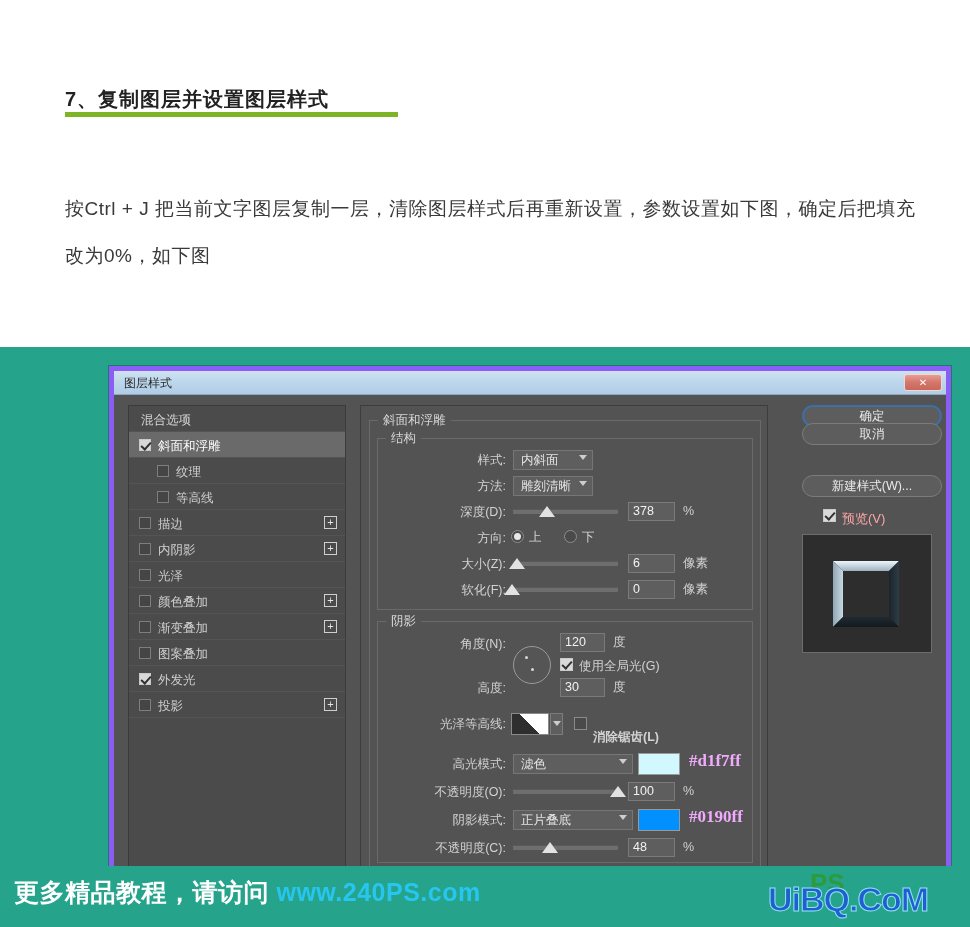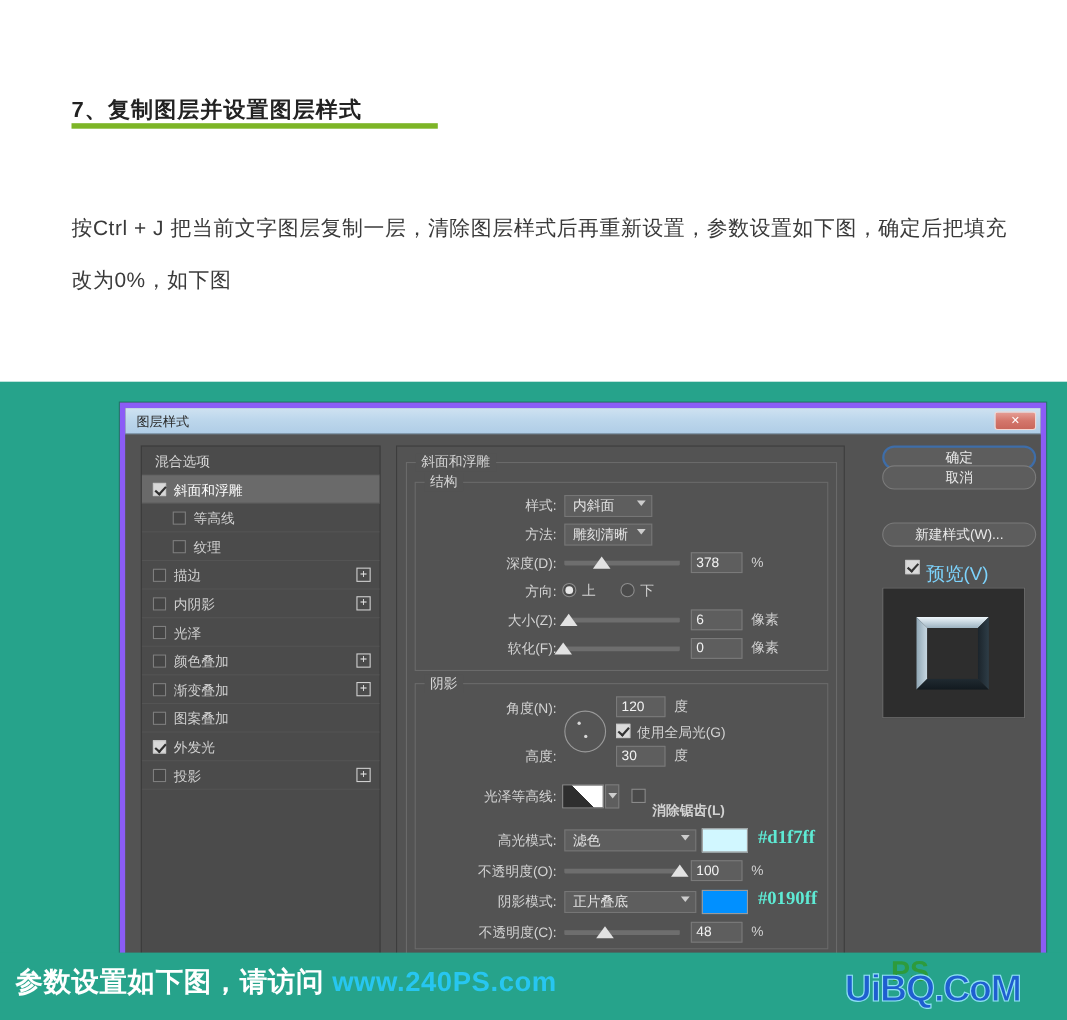--- a/index.html
+++ b/index.html
@@ -175,41 +175,41 @@
   .contour-arrow {
     position:absolute;width:13px;height:22px;background:#5e5e5e;border:1px solid #7c7c7c;
   }
   .contour-arrow .caret{
     position:absolute;left:2px;top:7px;width:0;height:0;
     border-left:4px solid transparent;border-right:4px solid transparent;
     border-top:5px solid #cdcdcd;
   }
   .color-swatch { position:absolute; width:42px;height:22px;border:1px solid #9a9a9a; }
   .hexnote {
-    position:absolute; color:#5eead4; font-size:17px; font-weight:bold;
+    position:absolute; color:#f0abfc; font-size:17px; font-weight:bold;
     font-family:"Liberation Serif", serif; letter-spacing:0px;
   }
 
   
   .defbtn {
     position:absolute; height:20px; background:#626262;
     border:1px solid #7c7c7c; color:#e8e8e8; font-size:12.5px;
     line-height:18px; text-align:center;
   }
 
   
   #right-col { position:absolute; left:688px; top:10px; width:140px; }
   .rbtn {
     position:absolute; left:0; width:140px; height:22px;
     background:#5d5d5d; border:1px solid #7b7b7b; border-radius:11px;
     color:#e9e9e9; font-size:12.5px; line-height:20px; text-align:center;
   }
   .rbtn.primary { border:2px solid #3e6da8; line-height:18px; }
   #preview-check { position:absolute; left:21px; top:104px; }
-  #preview-label { position:absolute; left:40px; top:105px; color:#7dd3fc; font-size:17px; }
+  #preview-label { position:absolute; left:40px; top:105px; color:#fca5a5; font-size:13px; }
   #preview-box {
     position:absolute; left:0px; top:129px; width:130px;height:119px;
     background:#2d2d2d; border:1px solid #6d6d6d;
   }
   #preview-bevel {
     position:absolute; left:30px; top:26px; width:66px;height:66px;
   }
 
   
   #wm-bottom-bar {
@@ -250,22 +250,22 @@
   <div id="titlebar">
     <div id="title-text">图层样式</div>
     <div id="close-button">✕</div>
   </div>
 
   <div id="dialog-body">
 
     <div id="styles-panel">
         <div class="style-row header"><span class="style-label">混合选项</span></div>
         <div class="style-row selected"><span class="style-cb checked"></span><span class="style-label">斜面和浮雕</span></div>
+        <div class="style-row indent"><span class="style-cb"></span><span class="style-label">纹理</span></div>
         <div class="style-row indent"><span class="style-cb"></span><span class="style-label">等高线</span></div>
-        <div class="style-row indent"><span class="style-cb"></span><span class="style-label">纹理</span></div>
         <div class="style-row"><span class="style-cb"></span><span class="style-label">描边</span><span class="style-plus">+</span></div>
         <div class="style-row"><span class="style-cb"></span><span class="style-label">内阴影</span><span class="style-plus">+</span></div>
         <div class="style-row"><span class="style-cb"></span><span class="style-label">光泽</span></div>
         <div class="style-row"><span class="style-cb"></span><span class="style-label">颜色叠加</span><span class="style-plus">+</span></div>
         <div class="style-row"><span class="style-cb"></span><span class="style-label">渐变叠加</span><span class="style-plus">+</span></div>
         <div class="style-row"><span class="style-cb"></span><span class="style-label">图案叠加</span></div>
         <div class="style-row"><span class="style-cb checked"></span><span class="style-label">外发光</span></div>
         <div class="style-row"><span class="style-cb"></span><span class="style-label">投影</span><span class="style-plus">+</span></div>
       </div>
 
@@ -407,15 +407,15 @@
           <polygon points="0,66 10,56 56,56 66,66" fill="url(#gBot)"></polygon>
           <rect x="10" y="10" width="46" height="46" fill="#2d2d2d"></rect>
         </svg>
       </div>
     </div>
 
   </div>
 </div>
 
 <div id="wm-bottom-bar" style="background: rgb(38, 163, 139);"></div>
-<div id="wm-text"><span>参数设置如下图，请访问 </span><span id="wm-url">www.240PS.com</span></div>
+<div id="wm-text"><span>更多精品教程，请访问 </span><span id="wm-url">www.240PS.com</span></div>
 <div id="wm-ps">PS</div>
 <div id="wm-uibq">UiBQ.CoM</div>
 
 </body></html>

